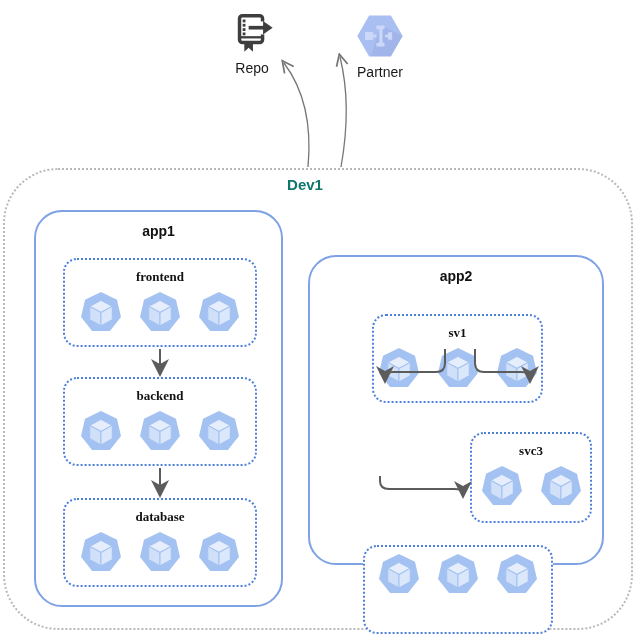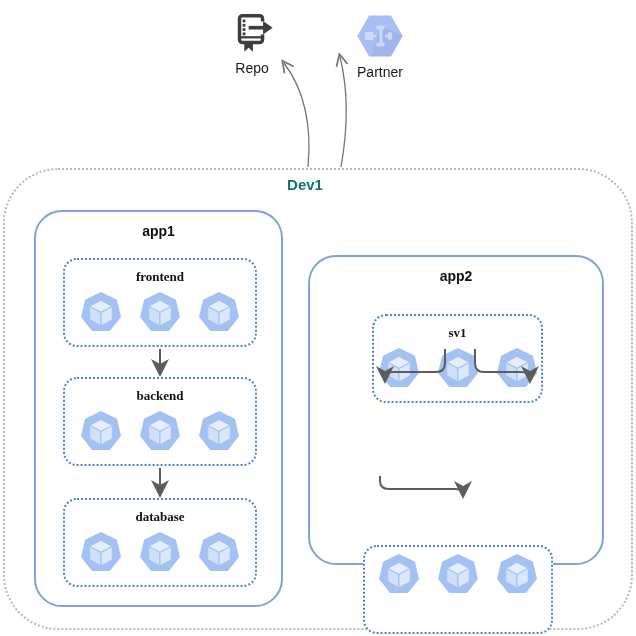--- a/index.html
+++ b/index.html
@@ -196,20 +196,38 @@
   <svg width="46" height="42" viewBox="0 0 44 41">
     <polygon points="22,1 37.6,8.5 41.5,25.5 30.7,39 13.3,39 2.5,25.5 6.4,8.5" fill="#a3c2f2"></polygon>
     <polygon points="22,9 33,15 22,21 11,15" fill="#e6eefc" stroke="#a3c2f2" stroke-width="1"></polygon>
     <polygon points="11,15 22,21 22,34 11,28" fill="#d0e0f8" stroke="#a3c2f2" stroke-width="1"></polygon>
     <polygon points="22,21 33,15 33,28 22,34" fill="#dbe7fb" stroke="#a3c2f2" stroke-width="1"></polygon>
   </svg>
 </div>
       </div>
 
 
+      <div class="svc svc-svc3">
+        <div class="svc-label">svc3</div>
+        <div class="pods">
+  <svg width="46" height="42" viewBox="0 0 44 41">
+    <polygon points="22,1 37.6,8.5 41.5,25.5 30.7,39 13.3,39 2.5,25.5 6.4,8.5" fill="#a3c2f2"></polygon>
+    <polygon points="22,9 33,15 22,21 11,15" fill="#e6eefc" stroke="#a3c2f2" stroke-width="1"></polygon>
+    <polygon points="11,15 22,21 22,34 11,28" fill="#d0e0f8" stroke="#a3c2f2" stroke-width="1"></polygon>
+    <polygon points="22,21 33,15 33,28 22,34" fill="#dbe7fb" stroke="#a3c2f2" stroke-width="1"></polygon>
+  </svg>
+
+  <svg width="46" height="42" viewBox="0 0 44 41">
+    <polygon points="22,1 37.6,8.5 41.5,25.5 30.7,39 13.3,39 2.5,25.5 6.4,8.5" fill="#a3c2f2"></polygon>
+    <polygon points="22,9 33,15 22,21 11,15" fill="#e6eefc" stroke="#a3c2f2" stroke-width="1"></polygon>
+    <polygon points="11,15 22,21 22,34 11,28" fill="#d0e0f8" stroke="#a3c2f2" stroke-width="1"></polygon>
+    <polygon points="22,21 33,15 33,28 22,34" fill="#dbe7fb" stroke="#a3c2f2" stroke-width="1"></polygon>
+  </svg>
+</div>
+      </div>
 
       <div class="svc svc-svc4">
         <div class="pods">
   <svg width="46" height="42" viewBox="0 0 44 41">
     <polygon points="22,1 37.6,8.5 41.5,25.5 30.7,39 13.3,39 2.5,25.5 6.4,8.5" fill="#a3c2f2"></polygon>
     <polygon points="22,9 33,15 22,21 11,15" fill="#e6eefc" stroke="#a3c2f2" stroke-width="1"></polygon>
     <polygon points="11,15 22,21 22,34 11,28" fill="#d0e0f8" stroke="#a3c2f2" stroke-width="1"></polygon>
     <polygon points="22,21 33,15 33,28 22,34" fill="#dbe7fb" stroke="#a3c2f2" stroke-width="1"></polygon>
   </svg>
 

